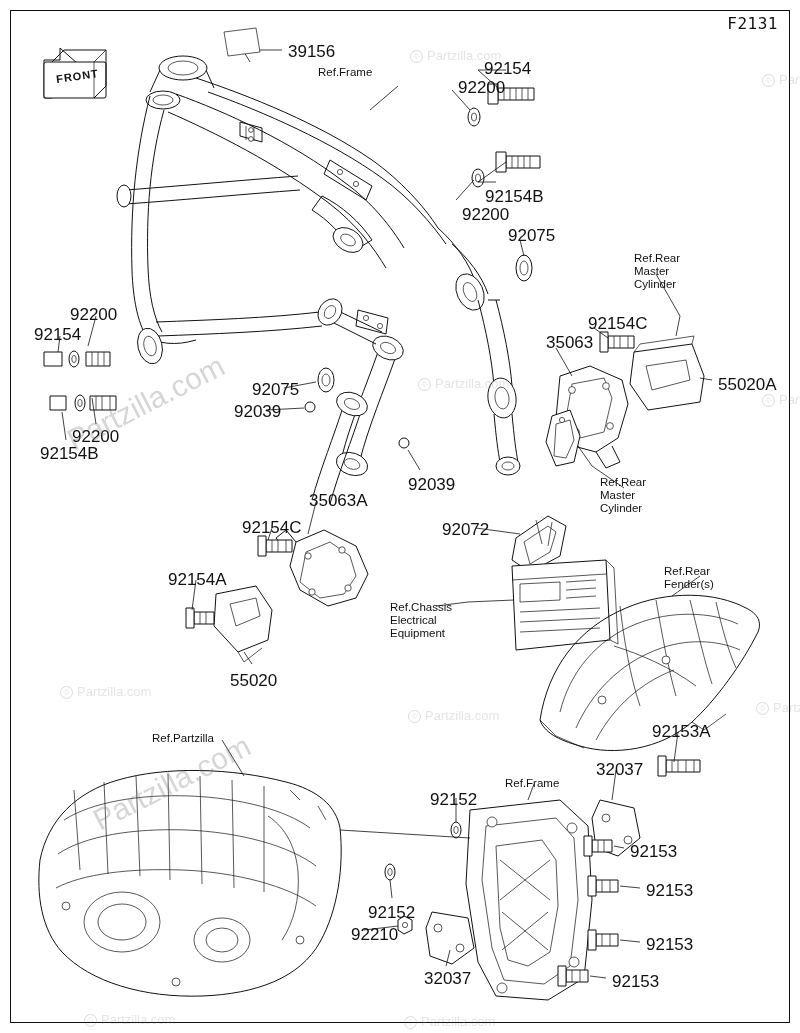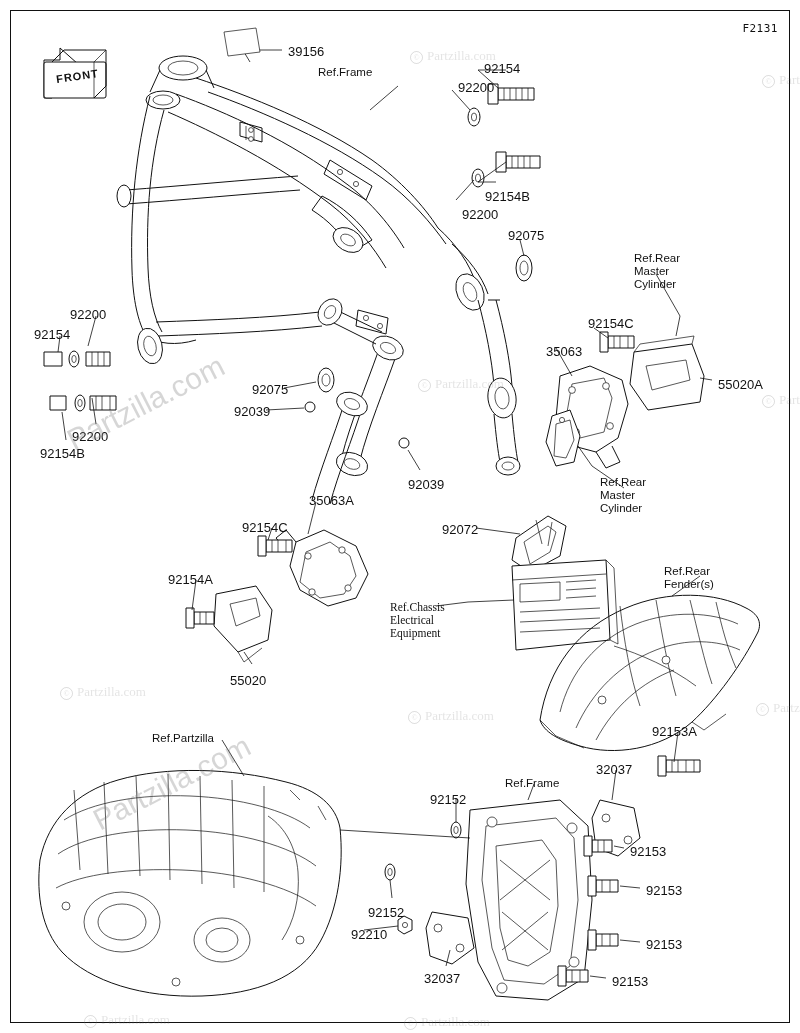--- a/index.html
+++ b/index.html
@@ -3,36 +3,36 @@
 <meta charset="utf-8">
 <style>
   html,body{margin:0;padding:0;background:#ffffff;}
   body{width:800px;height:1033px;position:relative;overflow:hidden;
        font-family:"Liberation Sans", sans-serif;color:#111;}
   #sheet{position:absolute;inset:0;}
 
   .frame-border{position:absolute;left:10px;top:10px;width:780px;height:1013px;
       border:1px solid #111;box-sizing:border-box;}
 
-  .dwg-code{position:absolute;right:22px;top:22px;font-size:11px;
+  .dwg-code{position:absolute;right:22px;top:14px;font-size:16px;
       font-family:"DejaVu Sans Mono", monospace;letter-spacing:.5px;}
 
   
-  .lbl{position:absolute;font-size:13px;line-height:13px;white-space:pre;
+  .lbl{position:absolute;font-size:17px;line-height:13px;white-space:pre;
        font-family:"Liberation Sans", sans-serif;color:#111;}
   .lbl.ref{font-size:11.5px;}
 
   
   .front-badge{position:absolute;left:40px;top:46px;width:66px;height:52px;}
   .front-badge .txt{position:absolute;left:16px;top:24px;font-size:11px;
       letter-spacing:1px;font-weight:bold;transform:rotate(-8deg);}
 
   
   .wm{position:absolute;color:rgba(120,120,120,.20);font-size:13px;
-      white-space:nowrap;pointer-events:none;font-family:Liberation Serif, serif;}
+      white-space:nowrap;pointer-events:none;font-family:Liberation Sans, sans-serif;}
   .wm .c{display:inline-block;border:1px solid rgba(120,120,120,.25);
       border-radius:50%;width:11px;height:11px;line-height:11px;text-align:center;
       font-size:8px;margin-right:4px;vertical-align:middle;}
   .wm-big{position:absolute;color:rgba(120,120,120,.30);font-size:30px;
       white-space:nowrap;pointer-events:none;transform:rotate(-27deg);}
 
   svg.art{position:absolute;left:0;top:0;width:800px;height:1033px;overflow:visible;}
   svg.art *{vector-effect:non-scaling-stroke;}
   .ln{stroke:#111;stroke-width:1;fill:none;}
   .ln-thin{stroke:#111;stroke-width:.7;fill:none;}
@@ -360,34 +360,34 @@
 
   <div class="lbl ref" style="left:318px;top:66px;">Ref.Frame</div>
   <div class="lbl ref" style="left:634px;top:252px;">Ref.Rear
 Master
 Cylinder</div>
   <div class="lbl ref" style="left:600px;top:476px;">Ref.Rear
 Master
 Cylinder</div>
   <div class="lbl ref" style="left:664px;top:565px;">Ref.Rear
 Fender(s)</div>
-  <div class="lbl ref" style="left:390px;top:601px;font-family:Liberation Serif, serif;">Ref.Chassis
+  <div class="lbl ref" style="left:390px;top:601px;">Ref.Chassis
 Electrical
 Equipment</div>
   <div class="lbl ref" style="left:152px;top:732px;">Ref.Partzilla</div>
   <div class="lbl ref" style="left:505px;top:777px;">Ref.Frame</div>
 
   <div class="lbl" style="left:288px;top:45px;">39156</div>
   <div class="lbl" style="left:484px;top:62px;">92154</div>
   <div class="lbl" style="left:458px;top:81px;">92200</div>
   <div class="lbl" style="left:485px;top:190px;">92154B</div>
   <div class="lbl" style="left:462px;top:208px;">92200</div>
   <div class="lbl" style="left:508px;top:229px;">92075</div>
   <div class="lbl" style="left:588px;top:317px;">92154C</div>
-  <div class="lbl" style="left:546px;top:345px;">35063</div>
+  <div class="lbl" style="left:546px;top:336px;">35063</div>
   <div class="lbl" style="left:718px;top:378px;">55020A</div>
   <div class="lbl" style="left:70px;top:308px;">92200</div>
   <div class="lbl" style="left:34px;top:328px;">92154</div>
   <div class="lbl" style="left:252px;top:383px;">92075</div>
   <div class="lbl" style="left:234px;top:405px;">92039</div>
   <div class="lbl" style="left:72px;top:430px;">92200</div>
   <div class="lbl" style="left:40px;top:447px;">92154B</div>
   <div class="lbl" style="left:408px;top:478px;">92039</div>
   <div class="lbl" style="left:286px;top:494px;margin-left:23px;">35063A</div>
   <div class="lbl" style="left:442px;top:523px;">92072</div>

